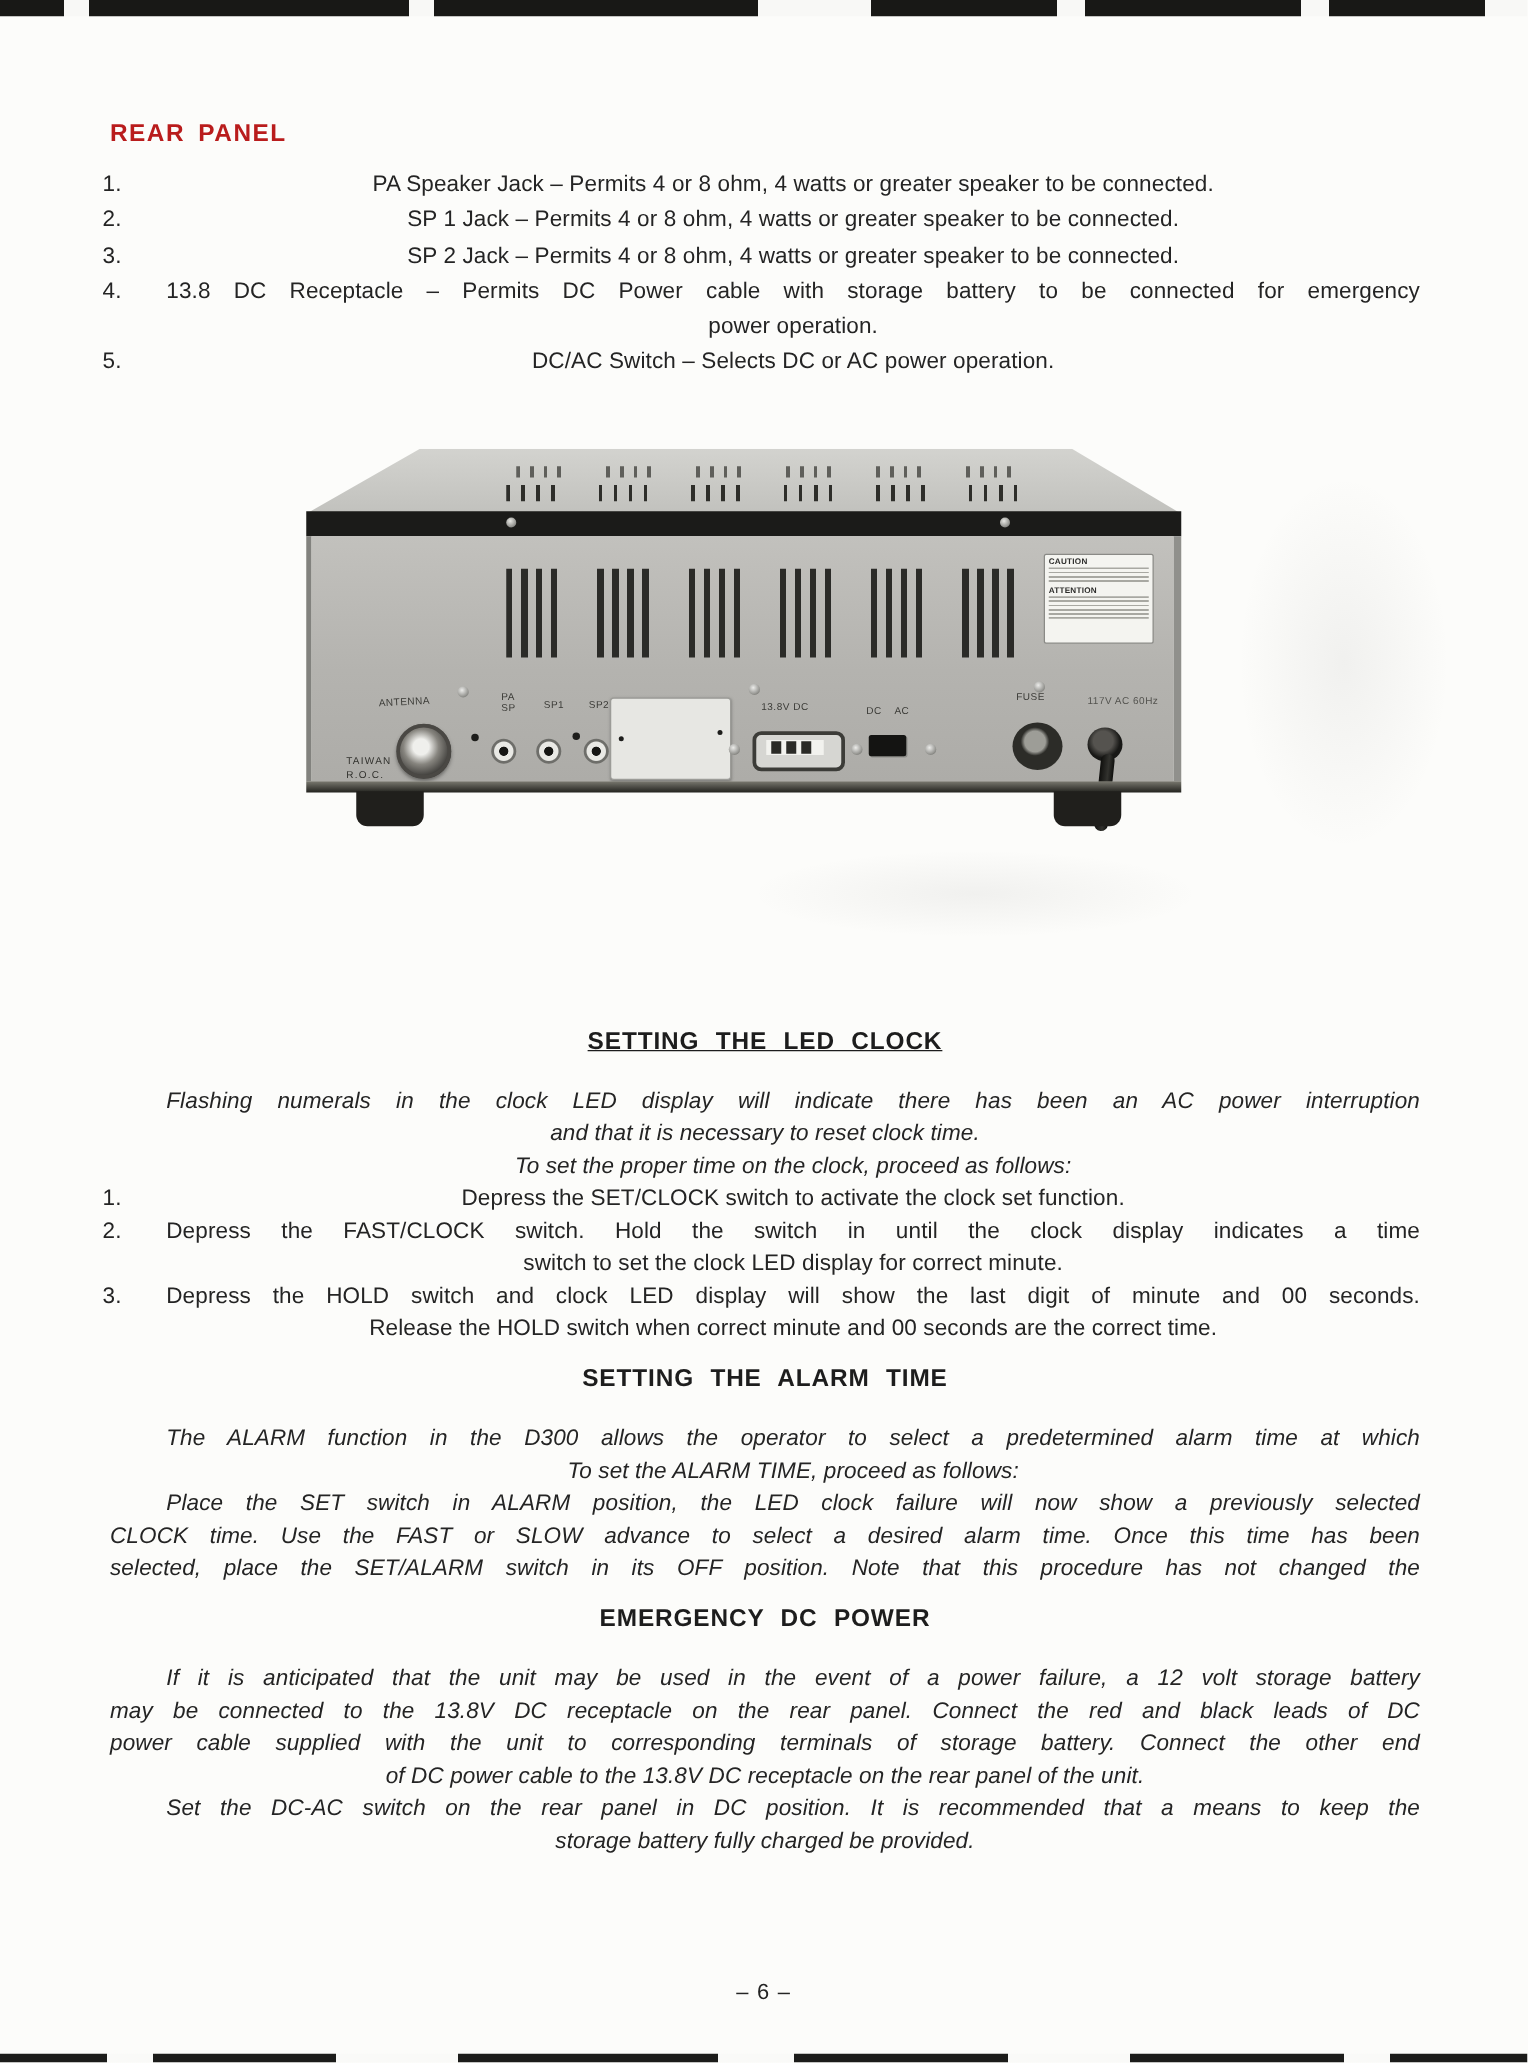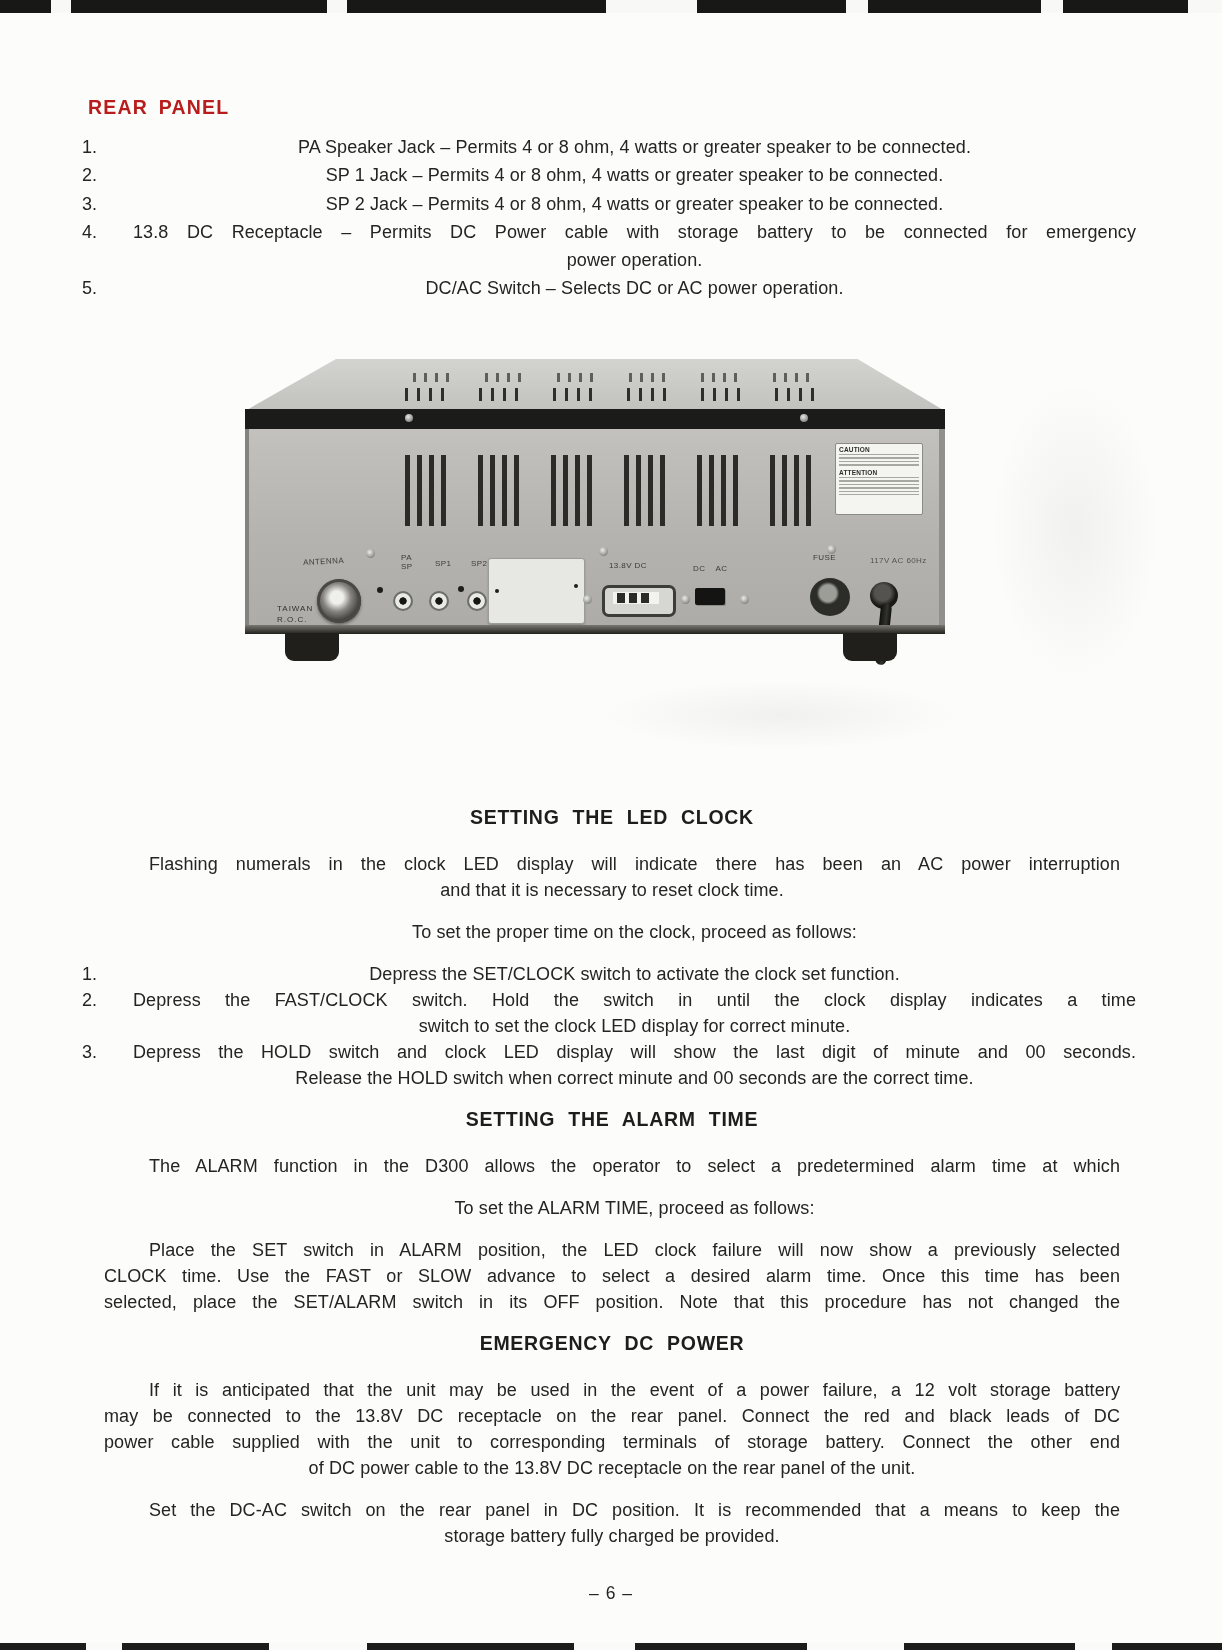--- a/index.html
+++ b/index.html
@@ -27,22 +27,22 @@
       #1c1c1a 74% 88%, #fafaf8 88% 91%,
       #1c1c1a 91% 100%);}
   .ghost{position:absolute;background:radial-gradient(ellipse at center,rgba(90,90,88,.07),transparent 70%);pointer-events:none;}
 
   
   .content{position:absolute;left:88px;width:1048px;font-size:18px;letter-spacing:.1px;}
   #content-top{top:95px;line-height:28.3px;}
   #content-bottom{top:805px;line-height:26px;}
   .rp-heading{font-weight:bold;font-size:19.5px;letter-spacing:1.2px;word-spacing:4px;line-height:24px;margin:0 0 14px 0;color:#b91c1c;}
   .bh{font-weight:bold;font-size:19.5px;text-align:center;letter-spacing:.7px;word-spacing:7px;line-height:24px;margin:16px 0 22px 0;color:#1d1d1d;}
-  .bh:first-child{margin-top:0;}
-  .para{margin:16px;}
+  .bh:first-child{margin-top:16px;text-decoration:underline;}
+  .para{margin:0;font-style:italic;}
   .ind{text-indent:45px;}
   .jl{text-align:justify;text-align-last:justify;}
   .ll{text-align:center;}
   .li{position:relative;padding-left:45px;margin:0;}
   .num{position:absolute;left:-6px;top:0;}
 
   .page-num{position:absolute;top:1583px;left:0;width:1222px;text-align:center;font-size:17.5px;letter-spacing:1px;color:#242424;}
 
   
   .photo{position:absolute;left:205px;top:333px;width:755px;height:335px;}

